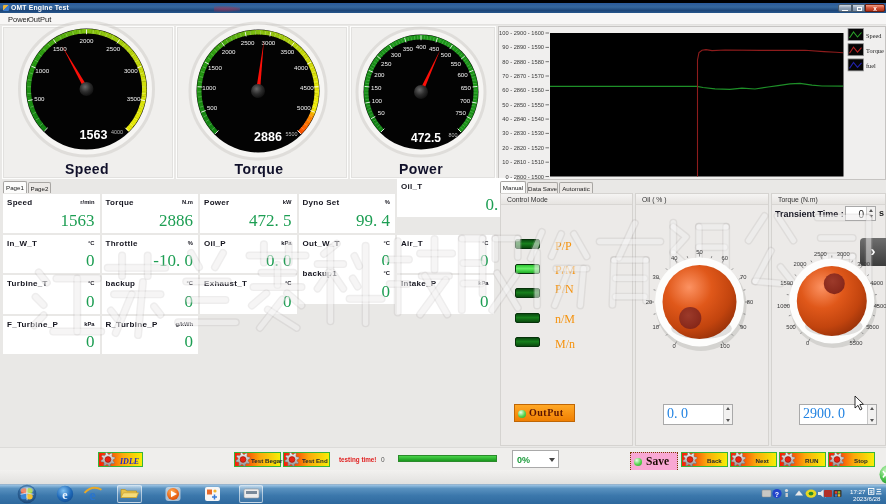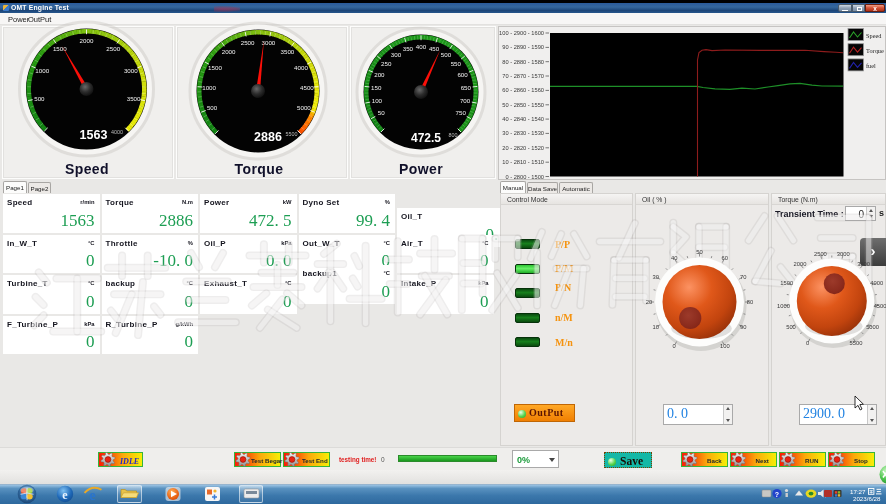--- a/index.html
+++ b/index.html
@@ -9,21 +9,21 @@
 .cu{position:absolute;right:5px;top:5px;font-weight:bold;font-size:5.8px;color:#14141e}
 .cv{position:absolute;right:5px;bottom:2px;font-family:"Liberation Serif",serif;font-size:17px;color:#1d9e53}
 .gpan{position:absolute;background:#f0efed;border:1px solid #fdfdfc;box-shadow:0 0 0 1px #e2e1df inset}
 .cap{position:absolute;font-size:14px;font-weight:bold;color:#10102a;text-align:center;letter-spacing:0.4px}
 .tab{position:absolute;font-size:6.2px;white-space:nowrap;color:#222;background:#ece9e6;border:1px solid #a8a6a3;border-bottom:none;border-radius:2px 2px 0 0;text-align:center;padding-top:2px}
 .tabsel{background:#fcfcfb;z-index:3}
 .hdrp{position:absolute;background:#eceae8;border:1px solid #d5d3d0}
 .phead{position:absolute;left:0;top:0;right:0;height:11px;background:linear-gradient(#f5f4f3,#e6e4e1);border-bottom:1px solid #d8d6d3;font-size:6.8px;color:#333;padding:2px 0 0 6px}
 .led{position:absolute;width:25px;height:10px;border-radius:2px;border:1px solid #06320a;background:linear-gradient(#0a4a10,#17801c 45%,#0a4a0e)}
 .ledon{background:linear-gradient(#2ec433,#66ef66 45%,#22b028)}
-.ledlab{position:absolute;font-family:"Liberation Serif",serif;font-weight:bold;font-size:10px;color:#f5930f}
+.ledlab{position:absolute;font-family:"Liberation Serif",serif;font-weight:normal;font-size:12px;color:#f5930f}
 .btn{position:absolute;border:1px solid #35b43a;background:linear-gradient(90deg,#fb1c04,#f85506 28%,#fba80a 55%,#f6ee06);display:flex;align-items:center}
 .btxt{position:absolute;font-size:6.2px;color:#1c2430;font-weight:bold;white-space:nowrap}
 .spin{position:absolute;background:#fff;border:1px solid #a9a9a9}
 .spincol{position:absolute;right:0;top:0;bottom:0;width:9px;border-left:1px solid #c8c8c8;background:#f2f1f0}
 .spincol:before{content:"";position:absolute;top:2px;left:2.2px;border-left:2.2px solid transparent;border-right:2.2px solid transparent;border-bottom:3.2px solid #555}
 .spincol:after{content:"";position:absolute;bottom:2px;left:2.2px;border-left:2.2px solid transparent;border-right:2.2px solid transparent;border-top:3.2px solid #555}
 .bluev{font-family:"Liberation Serif",serif;color:#2283e2}
 </style></head><body>
 <div class="abs" style="left:0;top:0;width:886px;height:3px;background:#000"></div>
 <div class="abs" style="left:0;top:3px;width:886px;height:10px;background:linear-gradient(#2a5a9a,#35679c 40%,#1c4578 75%,#26568c)">
@@ -64,21 +64,21 @@
 <div class="cell" style="left:200px;top:194px;width:96.5px;height:38.5px">
     <div class="cl">Power</div>
     <div class="cu">kW</div>
     <div class="cv">472. 5</div>
   </div>
 <div class="cell" style="left:298.5px;top:194px;width:96.5px;height:38.5px">
     <div class="cl">Dyno Set</div>
     <div class="cu">%</div>
     <div class="cv">99. 4</div>
   </div>
-<div class="cell" style="left:397px;top:208px;width:119px;height:38.5px">
+<div class="cell" style="left:397px;top:178px;width:119px;height:38.5px">
     <div class="cl">Oil_T</div>
     <div class="cu">°C</div>
     <div class="cv">0. 0</div>
   </div>
 <div class="cell" style="left:3px;top:234.5px;width:96.5px;height:38.5px">
     <div class="cl">In_W_T</div>
     <div class="cu">°C</div>
     <div class="cv">0</div>
   </div>
 <div class="cell" style="left:101.5px;top:234.5px;width:96.5px;height:38.5px">
@@ -187,21 +187,21 @@
 <div class="btn" style="left:283px;top:452px;width:47px;height:15px">
     <div style="left:18px;top:4px" class="btxt">Test End</div>
   </div>
 <div class="abs" style="left:339px;top:456px;font-size:6.3px;font-weight:bold;color:#e02020">testing time!</div>
 <div class="abs" style="left:381px;top:456px;font-size:6.5px;color:#555">0</div>
 <div class="abs" style="left:398px;top:455px;width:99px;height:7px;border:1px solid #2a8a2a;background:linear-gradient(#4ad44a,#18961c)"></div>
 <div class="spin" style="left:512px;top:450px;width:47px;height:18px">
     <div class="abs" style="left:4px;top:4px;font-size:9px;font-weight:bold;color:#1a9a3a">0%</div>
     <div class="abs" style="right:3px;top:7px;border-left:3px solid transparent;border-right:3px solid transparent;border-top:4px solid #444"></div>
   </div>
-<div class="abs" style="left:604px;top:452px;width:48px;height:16px;background:#14b8a6;border:1px dotted #7a3c00;display:flex;align-items:center">
+<div class="abs" style="left:630px;top:452px;width:48px;height:32px;background:#f9a8d4;border:1px dotted #7a3c00;display:flex;align-items:center">
     <div class="abs" style="left:3px;top:5px;width:8px;height:8px;border-radius:50%;background:radial-gradient(circle at 35% 30%,#eaffe8,#56d44e 55%,#2a9e2e)"></div>
     <div class="abs" style="left:15px;top:2px;font-family:'Liberation Serif',serif;font-weight:bold;font-size:11.5px;color:#1a0a00">Save</div>
   </div>
 <div class="btn" style="left:681px;top:452px;width:47px;height:15px">
     <div style="left:25px;top:4px" class="btxt">Back</div>
   </div>
 <div class="btn" style="left:729.5px;top:452px;width:47px;height:15px">
     <div style="left:25px;top:4px" class="btxt">Next</div>
   </div>
 <div class="btn" style="left:779px;top:452px;width:47px;height:15px">

